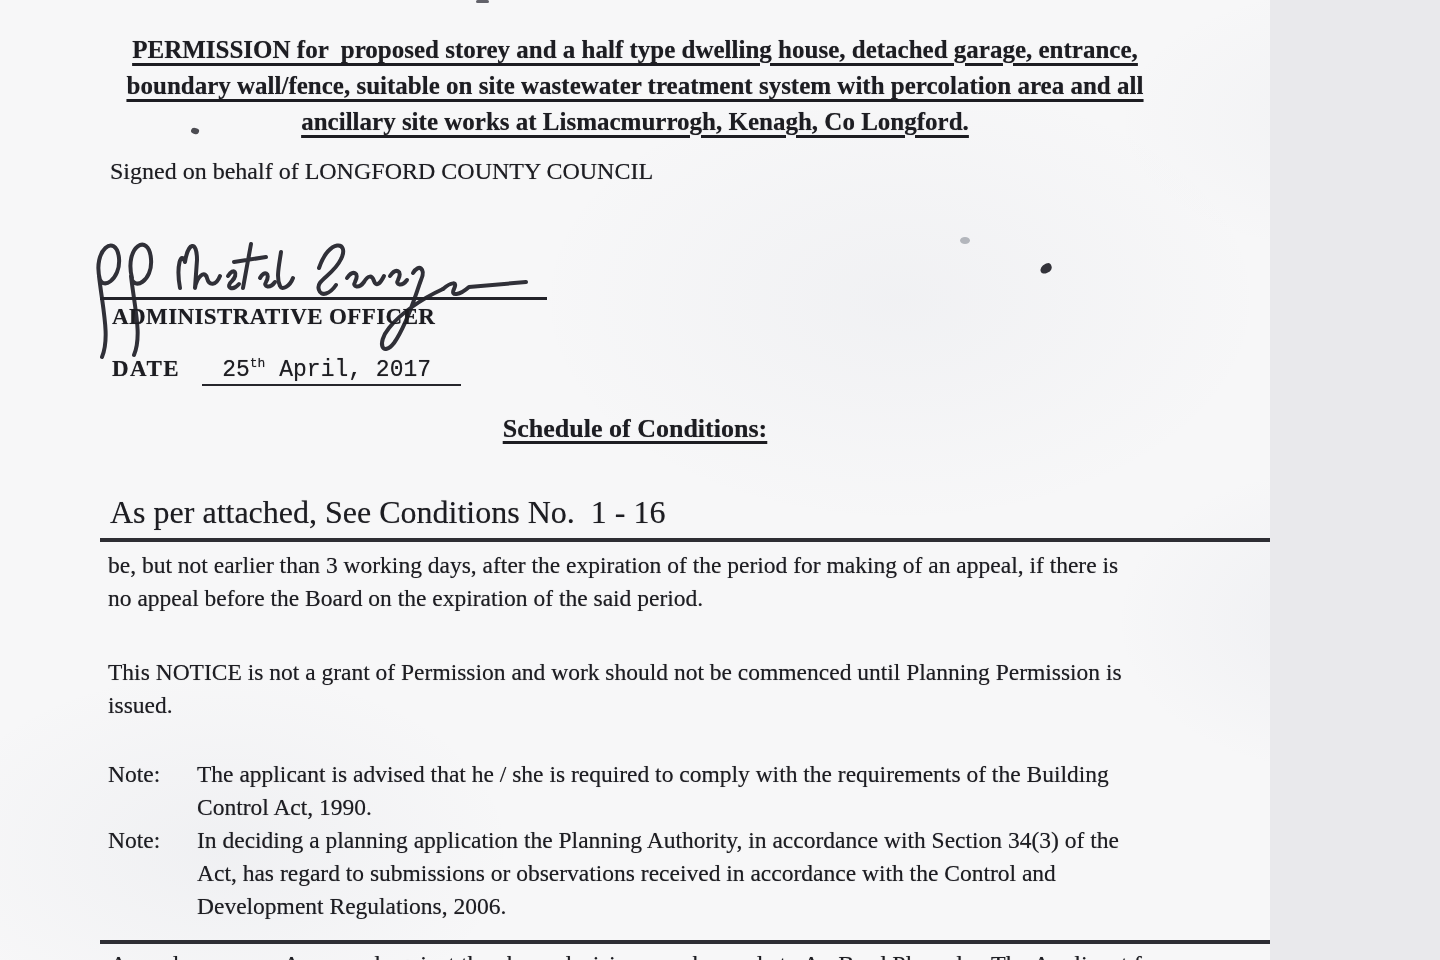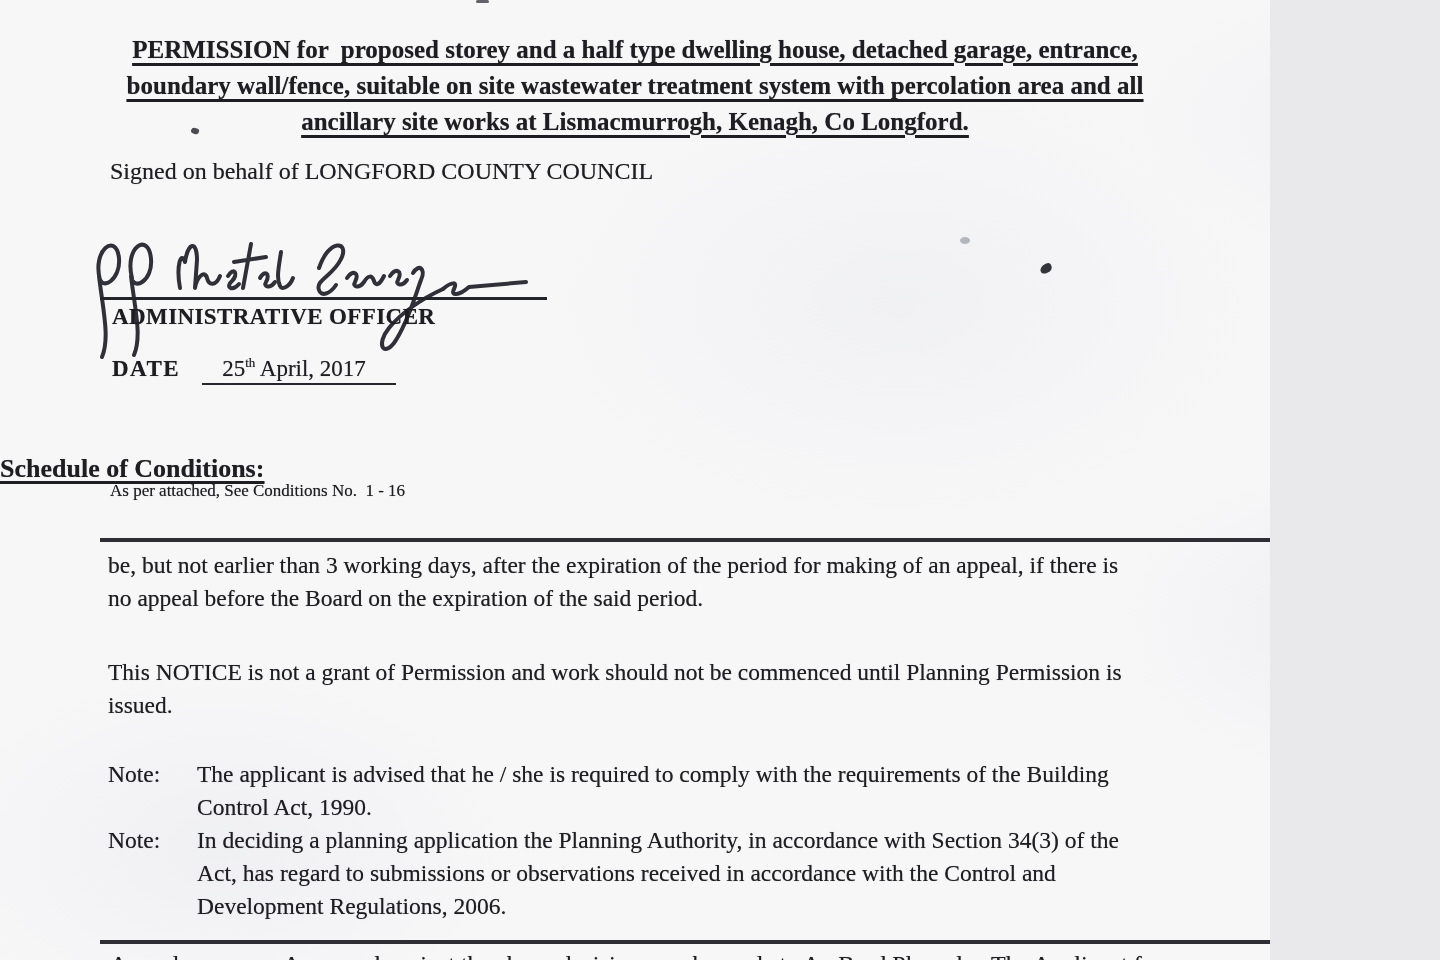--- a/index.html
+++ b/index.html
@@ -69,45 +69,45 @@
     position: absolute;
     left: 112px; top: 356px;
     font-size: 23px;
   }
   .date-label { font-weight: bold; letter-spacing: 1.5px; }
   .date-value {
     display: inline-block;
     margin-left: 22px;
     border-bottom: 2.5px solid #26262c;
     padding: 0 30px 1px 20px;
+    font-family: Liberation Mono, monospace;
   }
   .date-value sup {
     font-size: 13px;
     line-height: 0;
   }
 
   .schedule-heading {
     position: absolute;
     top: 414px; left: 0;
     width: 100%;
-    text-align: left;
+    text-align: center;
     font-size: 26px;
     font-weight: bold;
-    margin-top: 40px;
   }
   .schedule-heading span {
     text-decoration: underline;
     text-decoration-thickness: 2.5px;
     text-underline-offset: 4px;
   }
 
   .asper {
     position: absolute;
-    top: 481px; left: 110px;
-    font-size: 17px;
+    top: 494px; left: 110px;
+    font-size: 32px;
     white-space: pre-wrap;
   }
 
   .rule {
     position: absolute;
     left: 100px;
     width: 1196px; height: 4px;
     background: linear-gradient(to bottom,
       #2e2e34 0 45%,
       rgba(46,46,52,.3) 45% 58%,

